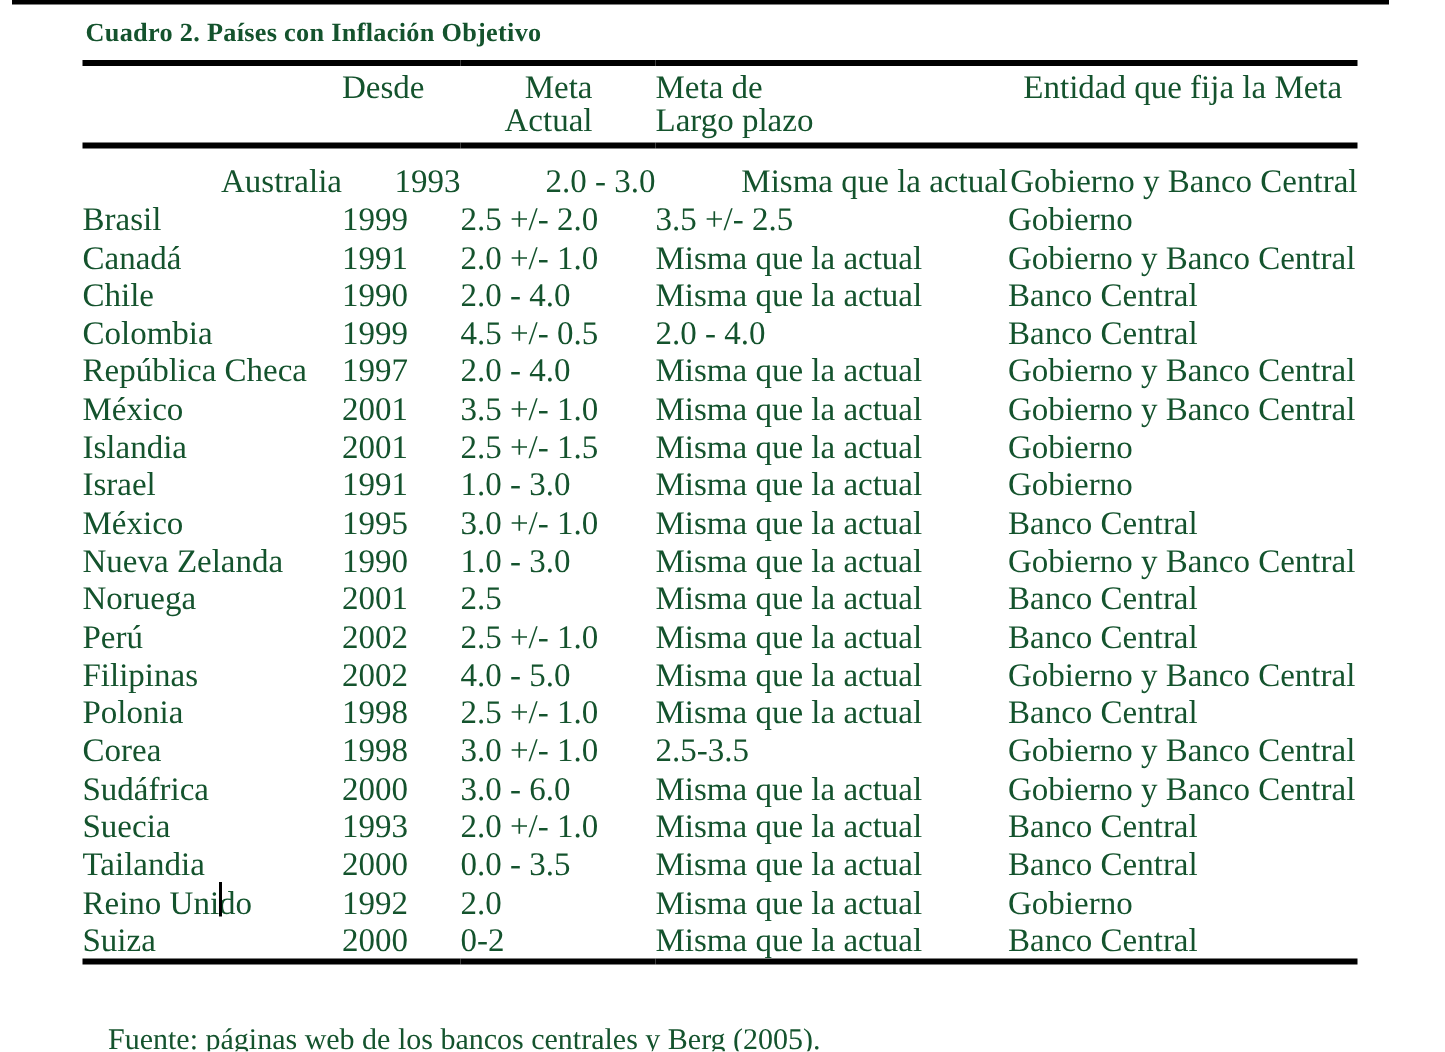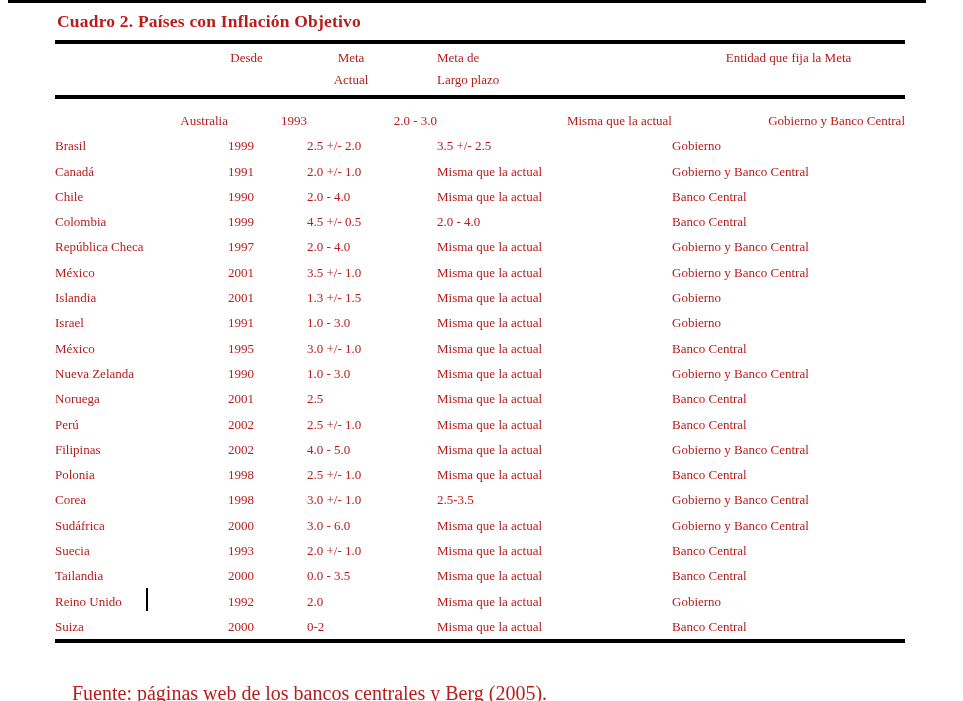--- a/index.html
+++ b/index.html
@@ -6,21 +6,21 @@
     margin: 0;
     padding: 0;
     background: #ffffff;
   }
   .page {
     position: relative;
     width: 963px;
     height: 701px;
     background: #ffffff;
     font-family: "Liberation Serif", serif;
-    color: #b91c1c;
+    color: #14532d;
     overflow: hidden;
   }
   .top-line {
     position: absolute;
     left: 8px;
     top: 0;
     width: 918px;
     height: 3px;
     background: #000000;
   }
@@ -34,39 +34,39 @@
     letter-spacing: 0.2px;
     white-space: nowrap;
   }
   table.tbl {
     position: absolute;
     left: 55px;
     top: 40px;
     width: 850px;
     border-collapse: collapse;
     table-layout: fixed;
-    font-size: 13px;
+    font-size: 22px;
     border-top: 4.5px solid #000000;
     border-bottom: 4.5px solid #000000;
   }
   col.c1 { width: 173px; }
   col.c2 { width: 79px; }
   col.c3 { width: 130px; }
   col.c4 { width: 235px; }
   col.c5 { width: 233px; }
   thead th {
     border-bottom: 4.5px solid #000000;
     font-weight: normal;
     vertical-align: top;
     padding: 3px 0 5px 0;
     line-height: 21.5px;
     height: 43px;
   }
   th.h-since   { text-align: center; padding-right: 42px; }
-  th.h-current { text-align: center; padding-right: 42px; }
+  th.h-current { text-align: right; padding-right: 42px; }
   th.h-longterm{ text-align: left; padding-right: 40px; }
   th.h-entity  { text-align: center; }
   th span { display: block; }
   tbody td {
     padding: 0;
     line-height: 25.3px;
     height: 25.3px;
     text-align: left;
     white-space: nowrap;
     overflow: visible;
@@ -171,21 +171,21 @@
       <tr>
         <td>México</td>
         <td>2001</td>
         <td>3.5 +/- 1.0</td>
         <td>Misma que la actual</td>
         <td>Gobierno y Banco Central</td>
       </tr>
       <tr>
         <td>Islandia</td>
         <td>2001</td>
-        <td>1.3 +/- 1.5</td>
+        <td>2.5 +/- 1.5</td>
         <td>Misma que la actual</td>
         <td>Gobierno</td>
       </tr>
       <tr>
         <td>Israel</td>
         <td>1991</td>
         <td>1.0 - 3.0</td>
         <td>Misma que la actual</td>
         <td>Gobierno</td>
       </tr>

